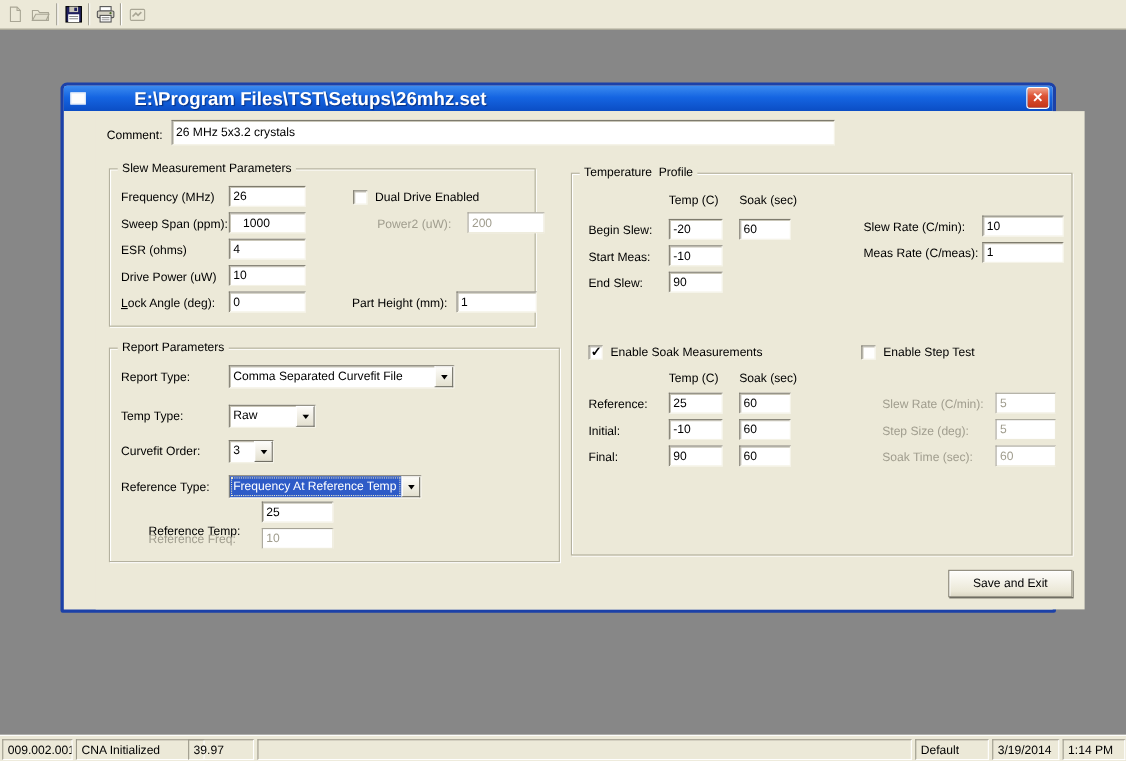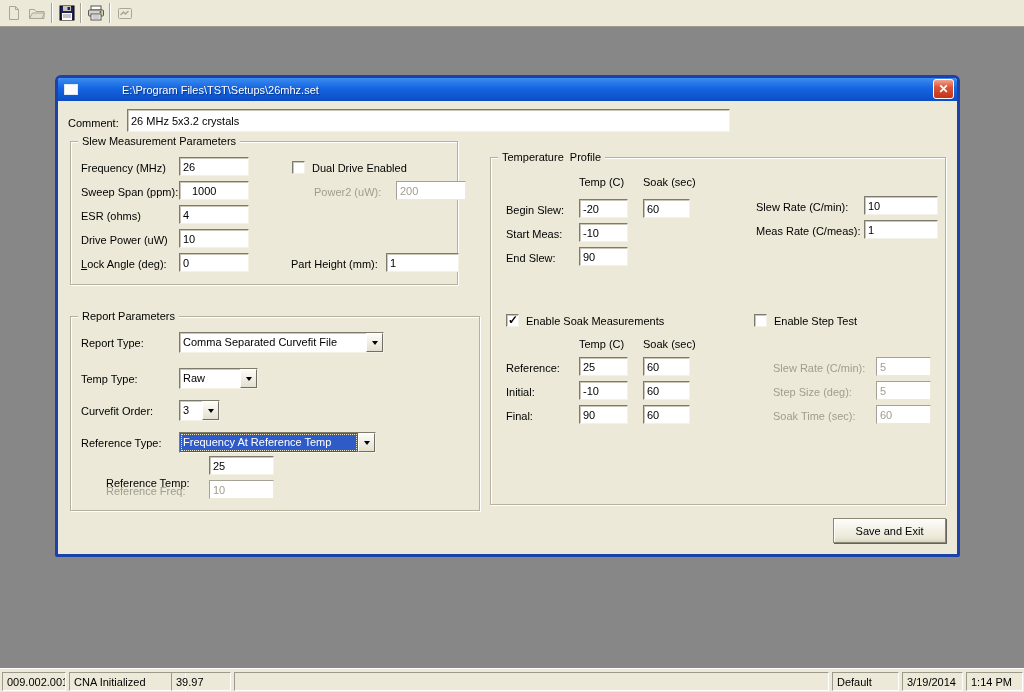--- a/index.html
+++ b/index.html
@@ -12,26 +12,26 @@
   .tool-btn { position:absolute; top:2px; width:23px; height:22px; display:flex; align-items:center; justify-content:center; }
   .tool-sep { position:absolute; top:3px; width:2px; height:20px; border-left:1px solid #A5A295; border-right:1px solid #FFFFFF; }
 
   
   .dialog { position:absolute; left:55px; top:75px; width:905px; height:482px;
             border:3px solid #1C41A8; border-radius:6px 6px 2px 2px; background:#ECE9D8; }
   .titlebar { position:relative; height:23px; border-radius:3px 3px 0 0;
               background:linear-gradient(180deg,#3C8CF0 0%,#1565E2 45%,#0B4DC4 100%);
               display:flex; align-items:center; padding:0 4px; }
   .title-icon { width:14px; height:11px; background:#FDFDFD; border:1px solid #DDE8F8; margin:0 6px 0 2px; }
-  .title-text { color:#fff; font-weight:normal; font-size:11px; text-shadow:1px 1px 1px rgba(0,0,30,.45); white-space:nowrap;padding-left:38px; }
+  .title-text { color:#fff; font-weight:bold; font-size:17px; text-shadow:1px 1px 1px rgba(0,0,30,.45); white-space:nowrap;padding-left:38px; }
   .close-btn { position:absolute; right:3px; top:1px; width:21px; height:20px; border-radius:3px;
                background:linear-gradient(180deg,#F2A48B 0%,#DD5335 40%,#C43418 100%);
                border:1px solid #fff; color:#fff; font-weight:bold; font-size:12px;
                display:flex; align-items:center; justify-content:center; line-height:1; }
-  .dlg-body { position:relative; width:899px; height:453px; background:#ECE9D8; }
+  .dlg-body { position:relative; width:899px; height:453px; background:#ECE9D8;margin-left:29px; }
 
   
   .lbl { position:absolute; white-space:nowrap; }
   .lbl.dis { color:#A09D8E; }
   .lbl.mn::first-letter { text-decoration:underline; }
   .tb { position:absolute; height:19px; background:#fff; border:1px solid;
         border-color:#7E7B6D #F4F2E6 #F4F2E6 #7E7B6D; box-shadow:inset 1px 1px 0 #C9C6B8;
         font-family:"Liberation Sans", sans-serif; font-size:11px; padding:0 3px; color:#000; }
   .tb.dis { color:#A09D8E; border-color:#A5A295 #EDEADA #EDEADA #A5A295; box-shadow:none; }
   .grp { position:absolute; border:1px solid #B4B19F; box-shadow:1px 1px 0 #FFFFFF, inset 1px 1px 0 #FFFFFF; }
@@ -108,21 +108,21 @@
   <div class="titlebar">
     <span class="title-icon"></span>
     <span class="title-text">E:\Program Files\TST\Setups\26mhz.set</span>
     <span class="close-btn">✕</span>
   </div>
   <div class="dlg-body">
 
     <span class="lbl" style="left:10px; top:16px">Comment:</span>
     <input class="tb" style="left: 69px; top: 8px; width: 603px; height: 23px;" value="26 MHz 5x3.2 crystals">
 
-    <div class="grp" style="left:12px; top:40px; width:388px; height:144px">
+    <div class="grp" style="left:12px; top:52px; width:388px; height:144px">
       <span class="grp-title">Slew Measurement Parameters</span>
       <span class="lbl" style="left:10px; top:20px">Frequency (MHz)</span>
       <input class="tb" style="left: 108px; top: 15px; width: 70px;" value="26">
       <span class="lbl" style="left:10px; top:44px">Sweep Span (ppm):</span>
       <input class="tb" style="left: 108px; top: 39px; width: 70px; padding-left: 12px;" value="1000">
       <span class="lbl" style="left:10px; top:68px">ESR (ohms)</span>
       <input class="tb" style="left: 108px; top: 63px; width: 70px;" value="4">
       <span class="lbl" style="left:10px; top:92px">Drive Power (uW)</span>
       <input class="tb" style="left: 108px; top: 87px; width: 70px;" value="10">
       <span class="lbl mn" style="left:10px; top:116px">Lock Angle (deg):</span>
@@ -151,21 +151,21 @@
         <span class="combo-btn"></span>
       </div>
 
       <span class="lbl" style="left:10px; top:88px">Curvefit Order:</span>
       <div class="combo" style="left:108px; top:83px; width:41px">
         <span class="combo-text">3</span>
         <span class="combo-btn"></span>
       </div>
 
       <span class="lbl" style="left:10px; top:120px">Reference Type:</span>
-      <div class="combo sel" style="left:108px; top:115px; width:197px">
+      <div class="combo sel" style="left:108px; top:115px; width:175px">
         <span class="combo-text">Frequency At Reference Temp</span>
         <span class="combo-btn"></span>
       </div>
 
       <span class="lbl" style="left:35px; top:160px">Reference Temp:</span>
       <input class="tb" style="left: 138px; top: 139px; width: 65px;" value="25">
       <span class="lbl dis" style="left:35px; top:168px">Reference Freq:</span>
       <input class="tb dis" style="left: 138px; top: 163px; width: 65px;" value="10">
     </div>
 

